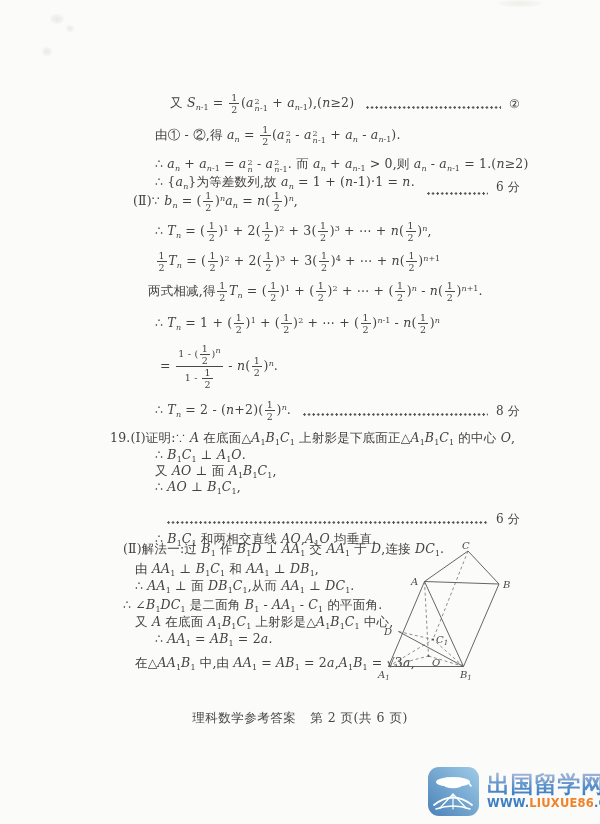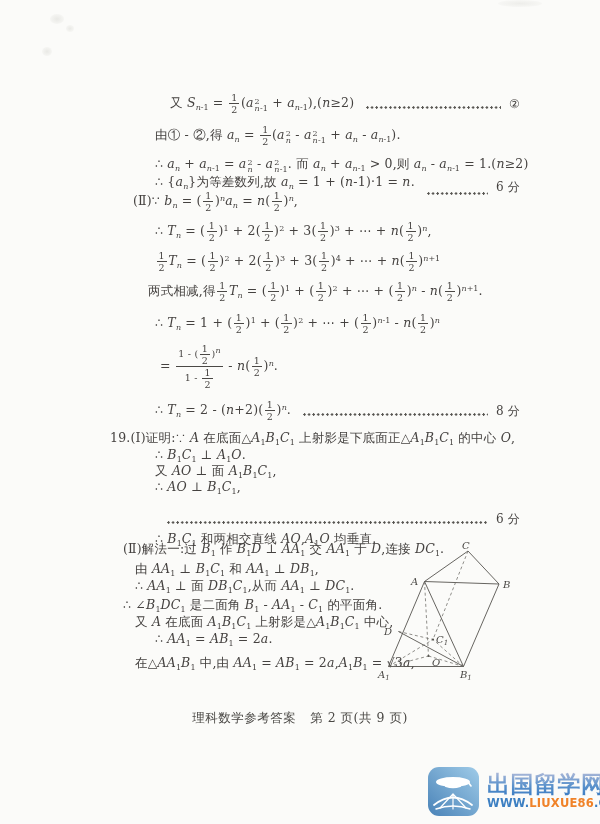--- a/index.html
+++ b/index.html
@@ -118,21 +118,21 @@
       <text x="128" y="48" class="fig-label">B</text>
       <text x="9" y="95" class="fig-label">D</text>
       <text x="61" y="103" class="fig-label">C<tspan class="fig-sub" dy="2">1</tspan></text>
       <text x="57" y="126" class="fig-label">O</text>
       <text x="3" y="138" class="fig-label">A<tspan class="fig-sub" dy="2">1</tspan></text>
       <text x="85" y="138" class="fig-label">B<tspan class="fig-sub" dy="2">1</tspan></text>
     </svg>
 
   <div class="footer">
     <span>理科数学参考答案</span>
-    <span>第 2 页(共 9 页)</span>
+    <span>第 2 页(共 6 页)</span>
   </div>
 
   <div class="watermark">
     <svg class="wm-icon" viewBox="0 0 55 55" xmlns="http://www.w3.org/2000/svg">
       <defs>
         <linearGradient id="wmg" x1="1" y1="0" x2="0" y2="1">
           <stop offset="0" stop-color="#9fcbe8"></stop>
           <stop offset="1" stop-color="#4a83b8"></stop>
         </linearGradient>
       </defs>

